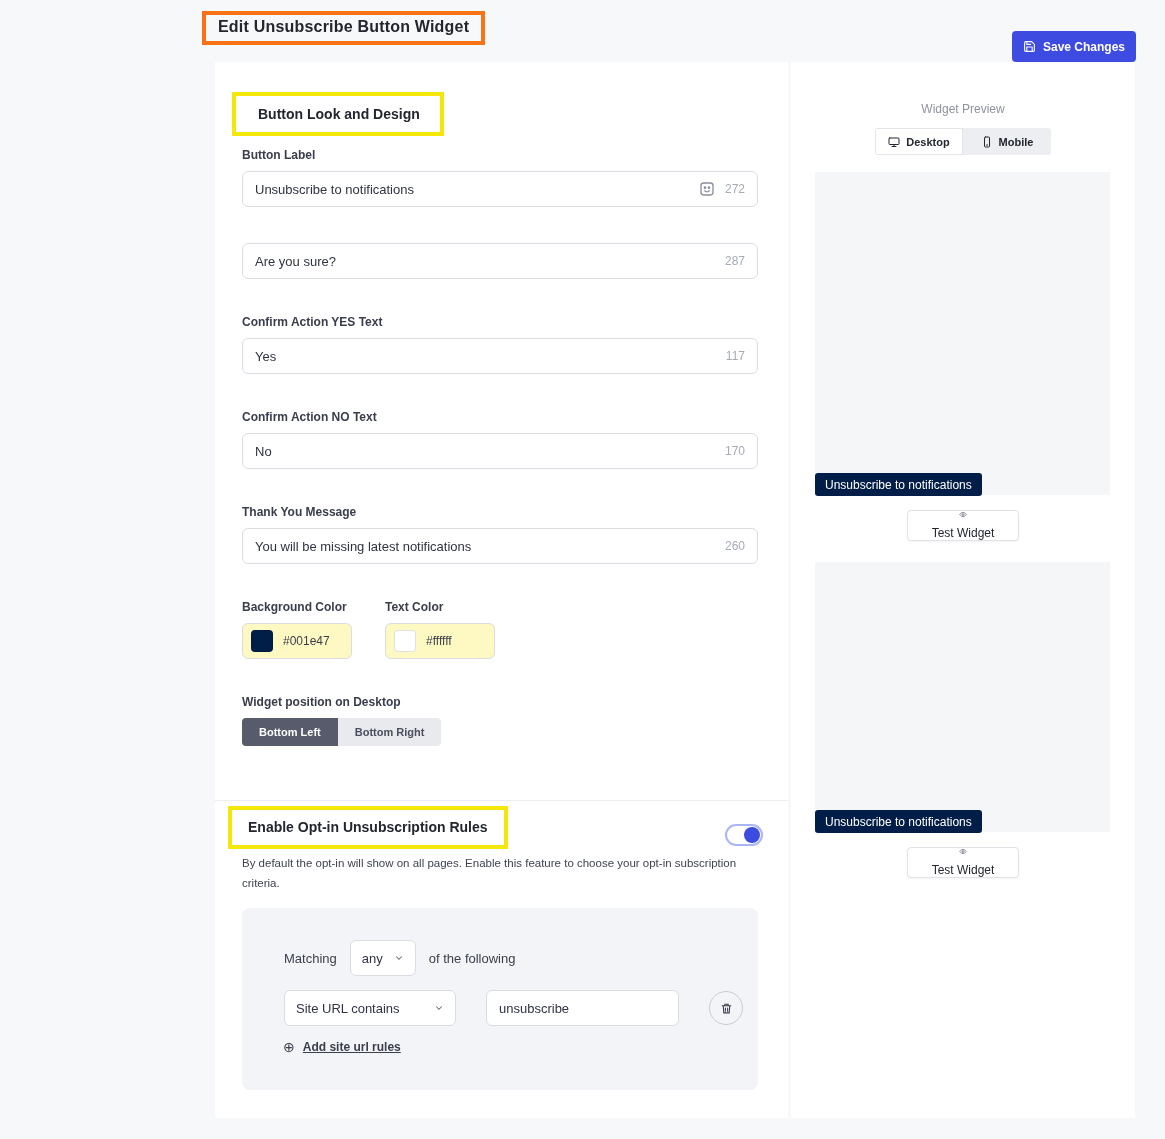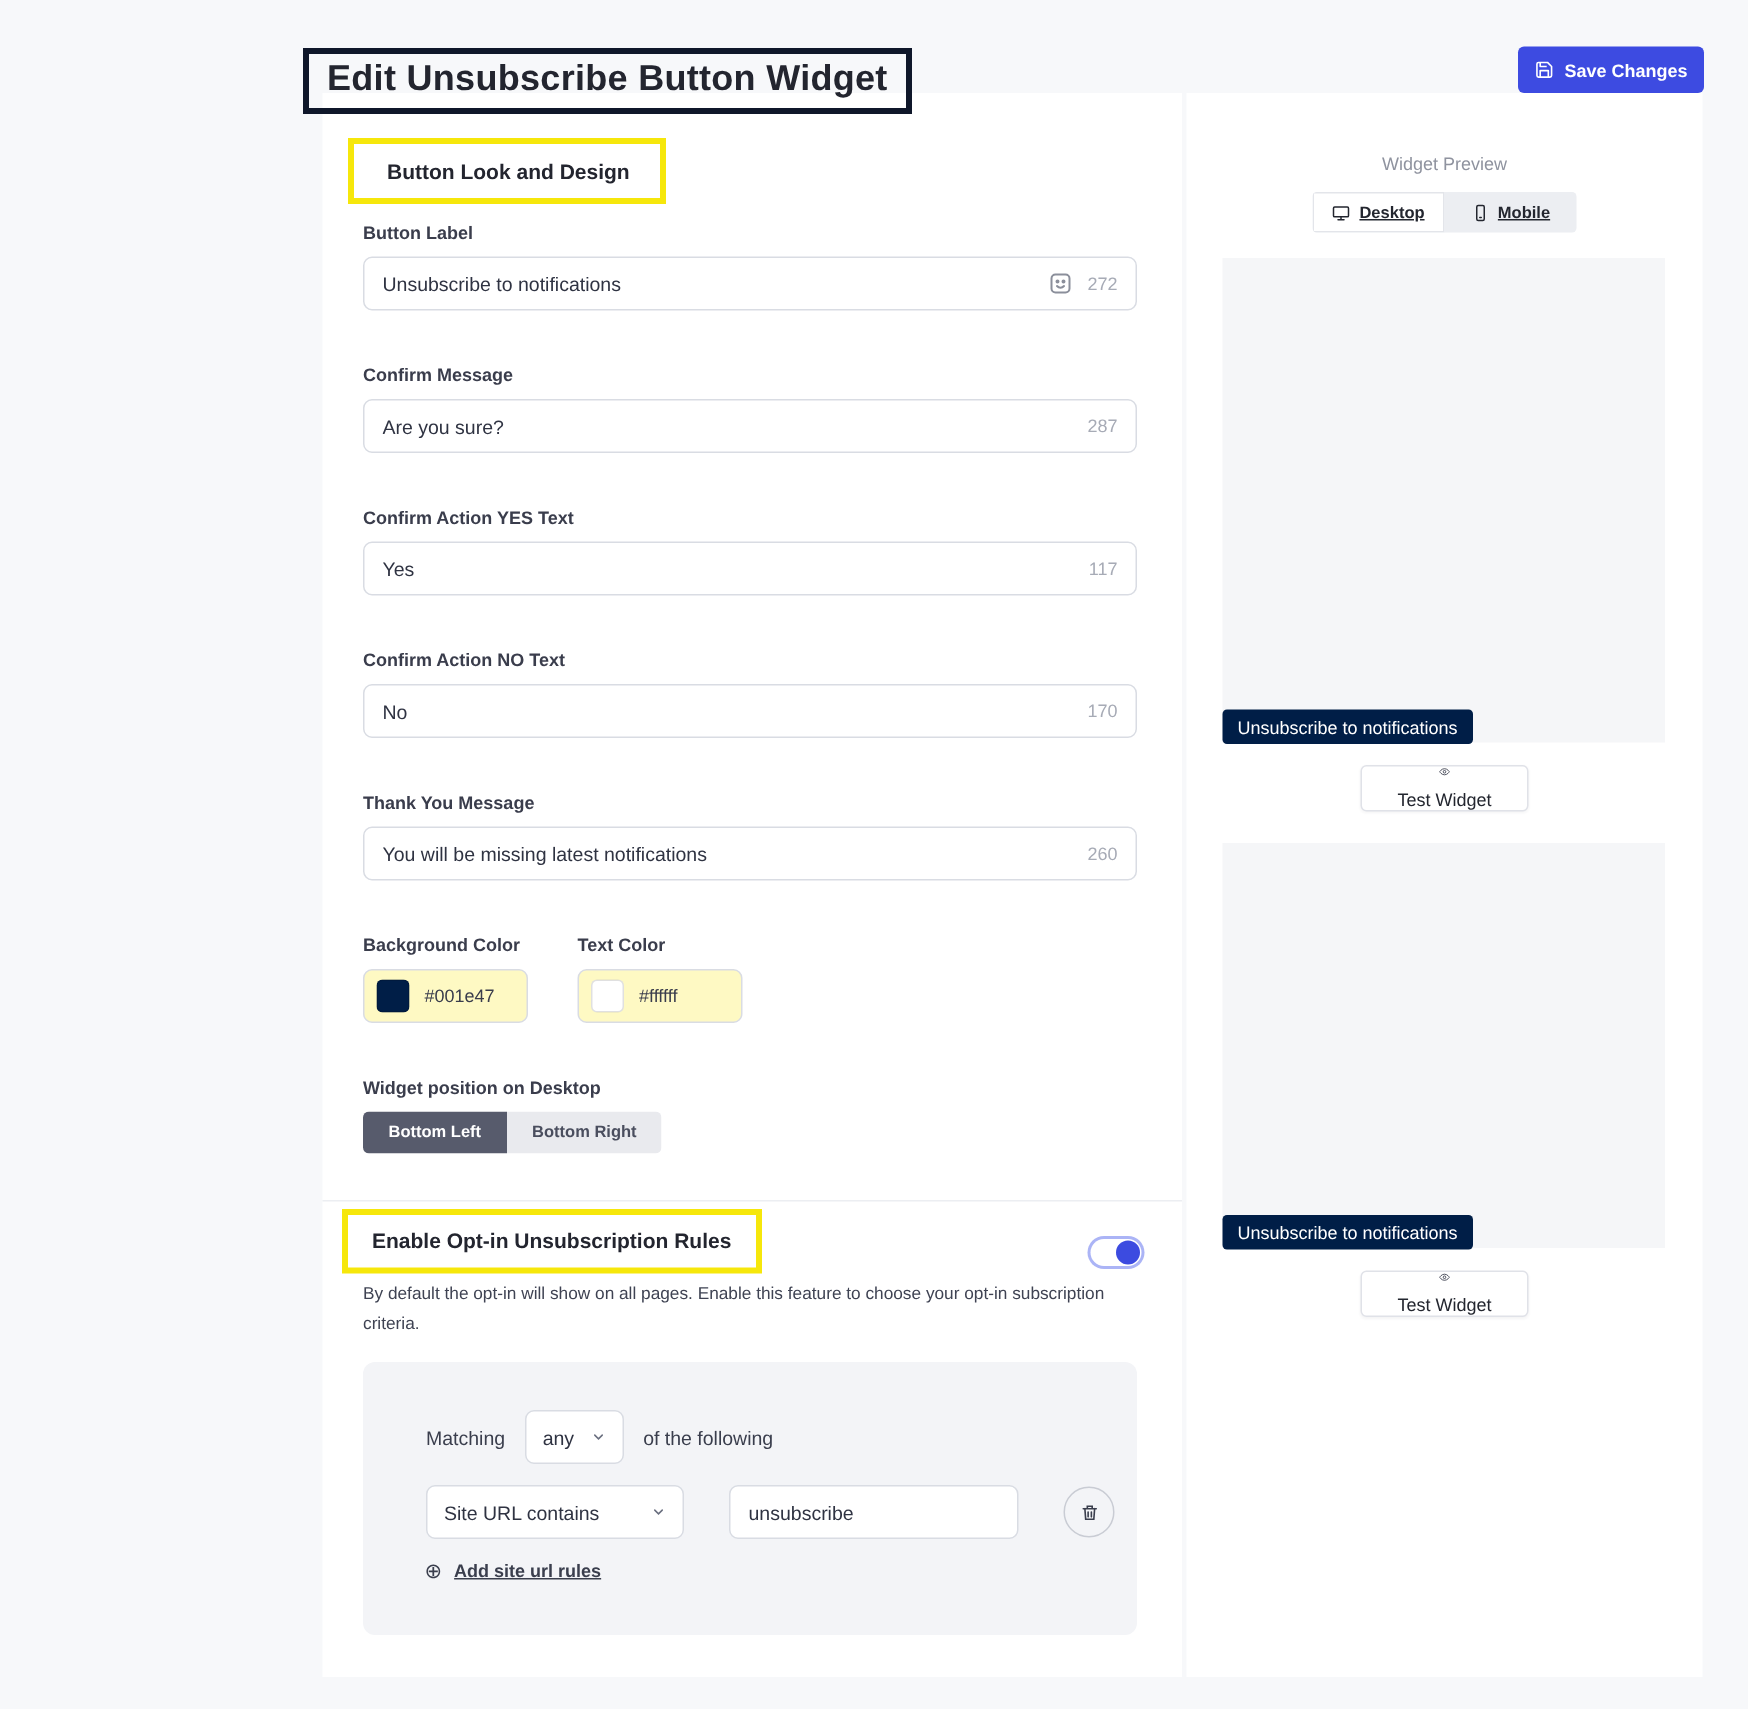--- a/index.html
+++ b/index.html
@@ -7,24 +7,24 @@
   body {
     position:relative;
     background:#f7f8fa;
     font-family:"Liberation Sans", sans-serif;
     color:#23262f;
     overflow:hidden;
   }
 
   
   .title-box {
-    position:absolute; left:202px; top:32px; z-index:5;
-    border:4px solid #0f172a;
+    position:absolute; left:202px; top:11px; z-index:5;
+    border:4px solid #f97316;
     padding:3px 12px 5px 12px;
-    font-size:24px; font-weight:600; color:#23252f;
+    font-size:16px; font-weight:600; color:#23252f;
     letter-spacing:.2px;
     background:transparent;
   }
   .save-btn {
     position:absolute; left:1012px; top:31px;
     width:124px; height:31px;
     background:#3d4be1; color:#fff;
     border:none; border-radius:4px;
     font-family:"Liberation Sans",sans-serif;
     font-size:12px; font-weight:bold;
@@ -142,21 +142,21 @@
     font-size:12px; color:#3a3e4d; cursor:pointer;
   }
   .add-link-text { text-decoration:underline; font-weight:bold; }
   .plus-glyph { font-size:14px; line-height:1; color:#3a3e4d; }
 
   
   .preview-title { text-align:center; margin-top:40px; font-size:12px; color:#8f939f; }
   .preview-tabs {
     position:absolute; left:84px; top:66px;
     width:176px; height:27px; background:#eceef2; border-radius:3px;
-    display:flex; overflow:hidden;text-decoration:underline;
+    display:flex; overflow:hidden;
   }
   .ptab {
     flex:1; display:flex; align-items:center; justify-content:center; gap:6px;
     font-size:11px; font-weight:bold; color:#23262f; cursor:pointer;
     border:none; background:transparent; font-family:"Liberation Sans",sans-serif;
   }
   .ptab.active { background:#fff; box-shadow:0 0 0 1px #e3e5ea inset; }
   .preview-box { position:absolute; left:24px; width:295px; background:#f5f6f8; }
   .preview-box.box1 { top:110px; height:323px; }
   .preview-box.box2 { top:500px; height:270px; }
@@ -200,21 +200,20 @@
             <circle cx="9" cy="10" r="1" fill="#8b8f9b"></circle>
             <circle cx="15" cy="10" r="1" fill="#8b8f9b"></circle>
             <path d="M8.5 14.5c1 1.2 2.2 1.8 3.5 1.8s2.5-.6 3.5-1.8"></path>
           </svg>
         </span>
         <span class="char-count">272</span>
       </div>
     </div>
 
     <div class="field">
-      <div class="field-label">Confirm Message</div>
       <div class="input-row">
         <input value="Are you sure?" style="">
         <span class="char-count">287</span>
       </div>
     </div>
 
     <div class="field">
       <div class="field-label">Confirm Action YES Text</div>
       <div class="input-row">
         <input value="Yes" style="">

